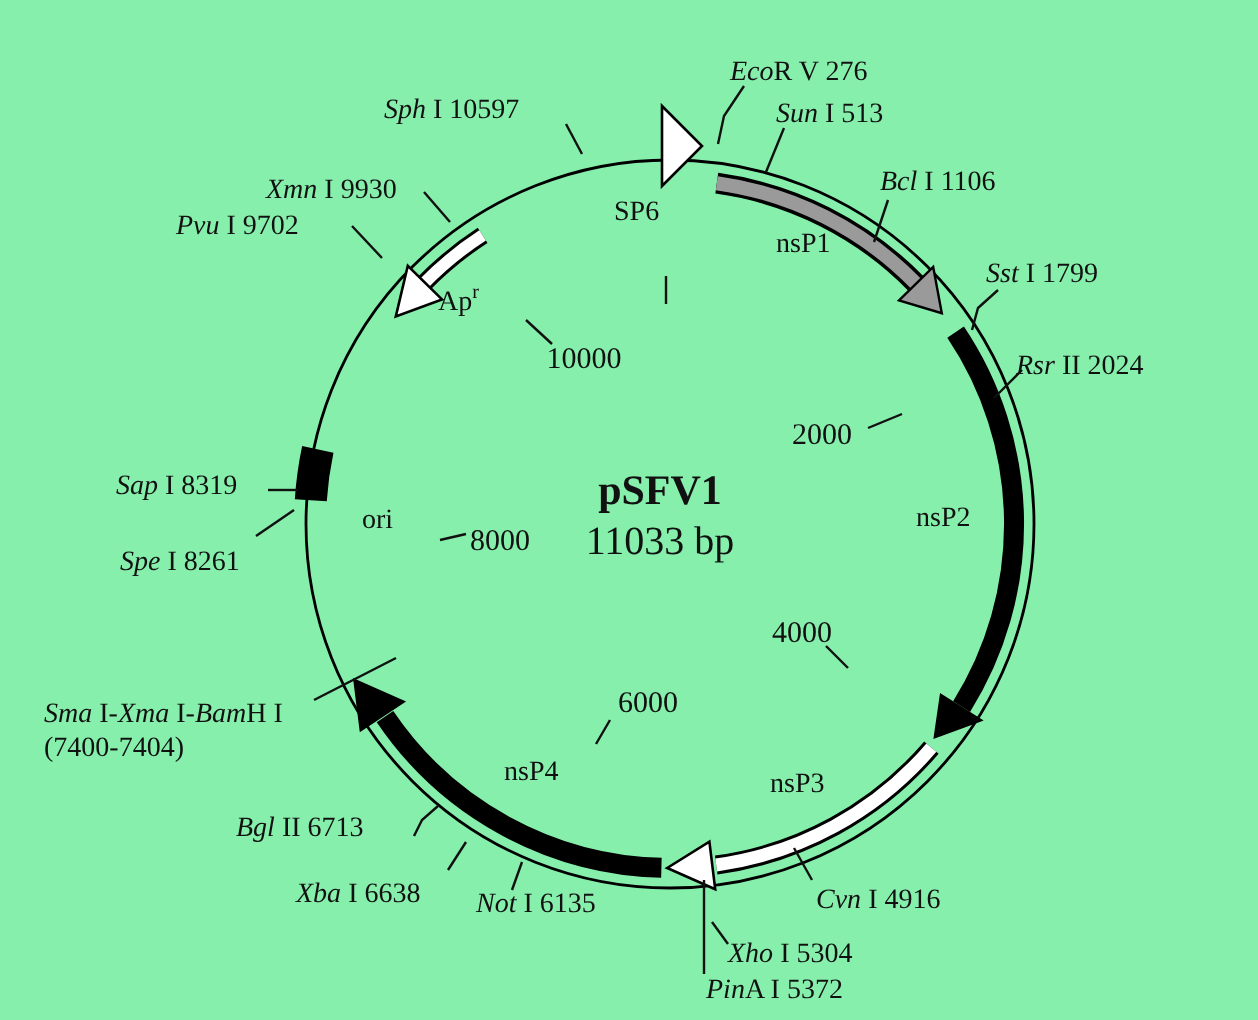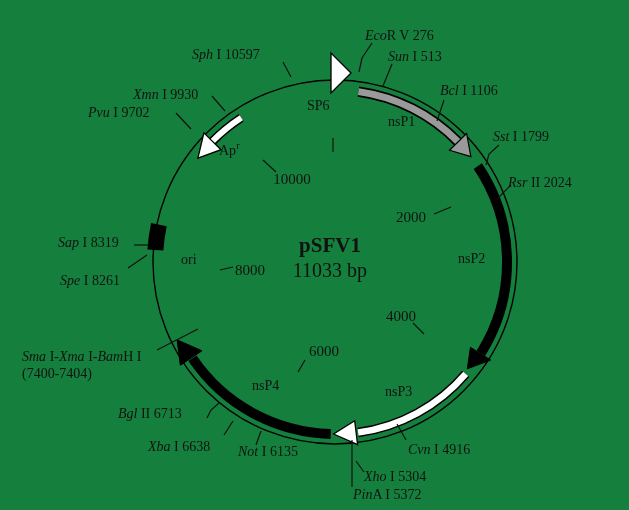--- a/index.html
+++ b/index.html
@@ -1,16 +1,16 @@
 <!DOCTYPE html>
 <html><head>
 <meta charset="utf-8">
 <style>
   html,body{margin:0;padding:0;background:#ffffff;}
-  .stage{position:relative;width:629px;height:510px;background:#15803d;overflow:hidden;}
+  .stage{position:relative;width:629px;height:510px;background:#86efac;overflow:hidden;}
   svg text{font-family:"Liberation Serif","DejaVu Serif",serif;font-size:14px;fill:#111111;}
   svg .it{font-style:italic;}
   svg .tick-label{font-size:15px;}
   svg .title-name{font-size:21px;font-weight:bold;}
   svg .title-size{font-size:20px;}
   svg .gene-label{font-size:14px;}
   .ln{stroke:#111111;stroke-width:1.2;fill:none;}
 </style>
 </head>
 <body>

